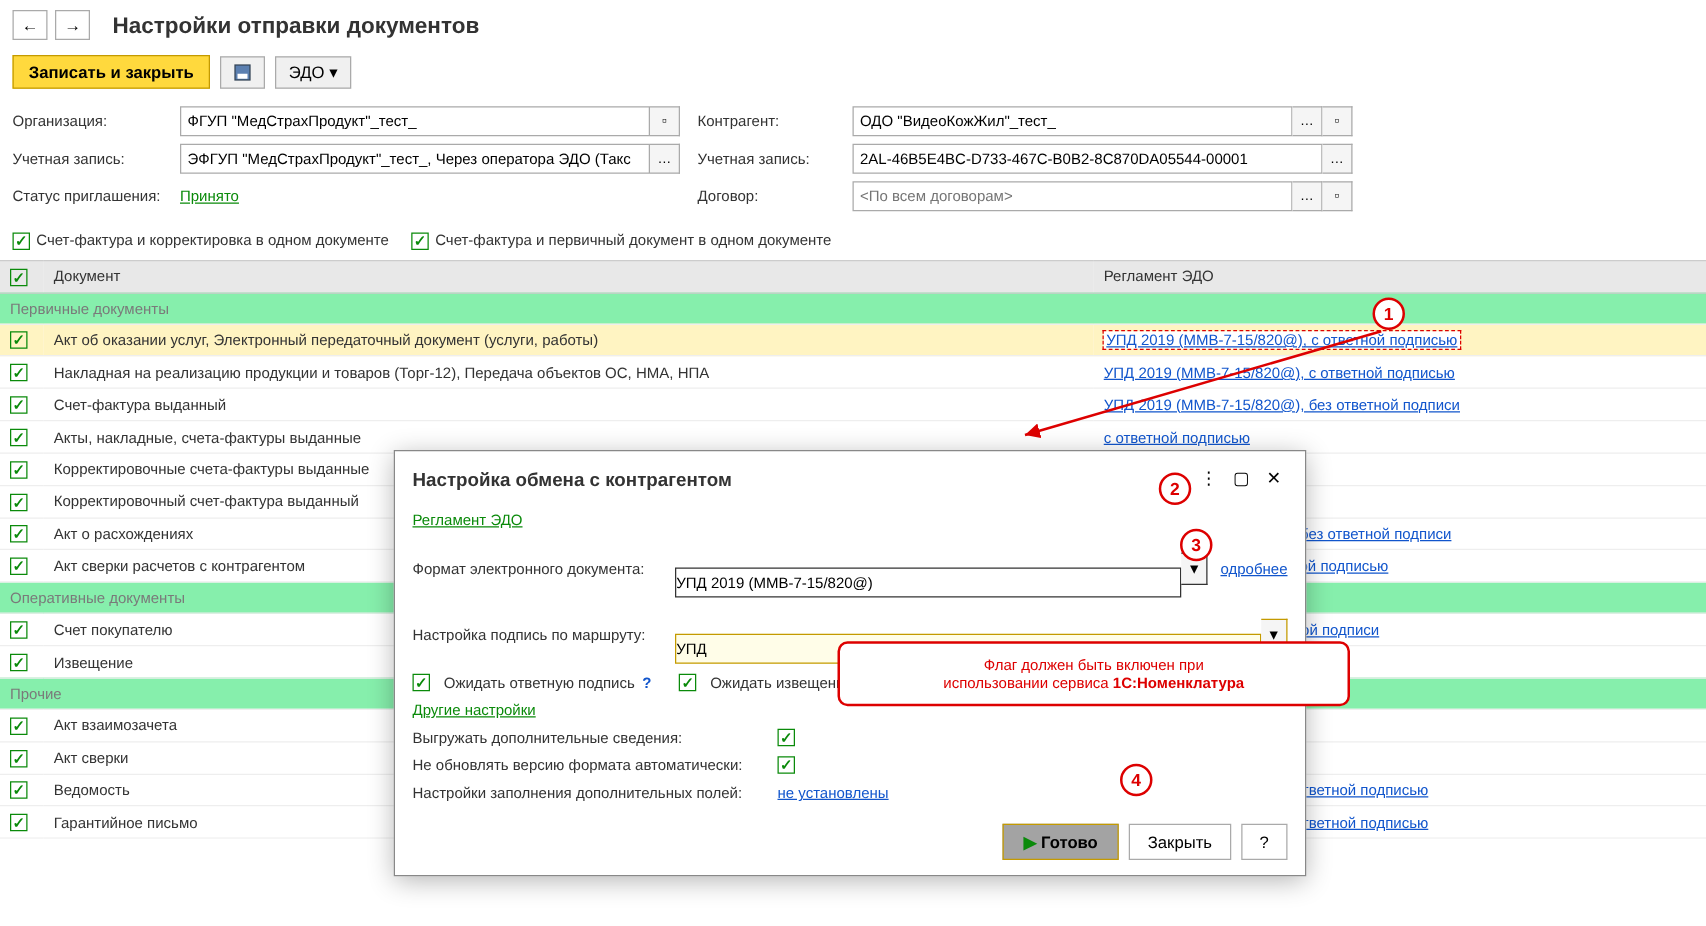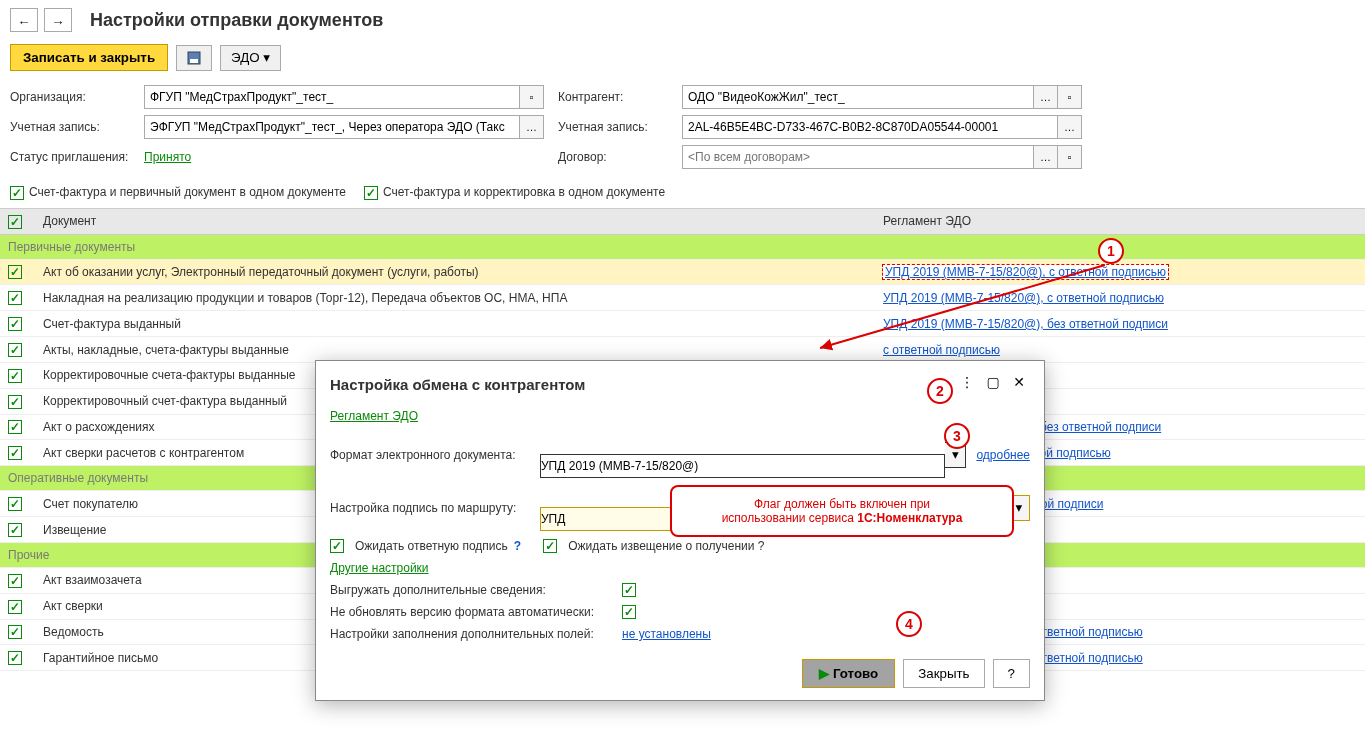--- a/index.html
+++ b/index.html
@@ -18,21 +18,21 @@
 .input-group .btn-sq { width: 24px; height: 24px; border: 1px solid #aaa; border-left: none; background: #f5f5f5; cursor: pointer; font-size: 11px; }
 .link-green { color: #0a8a0a; text-decoration: underline; cursor: pointer; }
 .link-blue { color: #1155cc; text-decoration: underline; cursor: pointer; }
 .checks-row { padding: 6px 10px 8px; display: flex; gap: 18px; align-items: center; }
 .chk { width: 14px; height: 14px; border: 1px solid #0a8a0a; display: inline-flex; align-items: center; justify-content: center; vertical-align: middle; margin-right: 5px; cursor: pointer;}
 .chk.checked::after { content: "✓"; color: #0a8a0a; font-weight: bold; font-size: 12px; line-height: 1; }
 .table { width: 100%; border-collapse: collapse; }
 .table th { text-align: left; background: #e8e8e8; border-top: 1px solid #ccc; border-bottom: 1px solid #ccc; padding: 5px 8px; font-weight: normal; font-size: 12px; }
 .table th:first-child { width: 30px; text-align: center; }
 .table th:nth-child(2) { width: 840px; }
-.group-row td { background: #bef264; color: #7a7a7a; padding: 5px 8px; border-bottom: 1px solid #eee; font-size: 12px; }
+.group-row td { background: #86efac; color: #7a7a7a; padding: 5px 8px; border-bottom: 1px solid #eee; font-size: 12px; }
 .data-row td { padding: 5px 8px; border-bottom: 1px solid #eee; }
 .data-row td:first-child { text-align: center; width: 30px; }
 .row-sel td { background: #fff4c2; }
 .row-sel .link-blue { color: #1155cc; background: #fff; outline: 1px dashed #d00; padding: 0 2px; }
 svg.arrow { position: absolute; pointer-events: none; }
 .callout-badge { position: absolute; width: 26px; height: 26px; border: 2px solid #d00; border-radius: 50%; background: #fff; color: #d00; font-weight: bold; display: flex; align-items: center; justify-content: center; font-size: 14px; z-index: 50; }
 .modal { position: absolute; top: 360px; left: 315px; width: 730px; background: #fff; border: 1px solid #888; box-shadow: 0 4px 20px rgba(0,0,0,0.3); z-index: 30; }
 .modal-title { display: flex; align-items: flex-end; padding: 10px 14px 6px; }
 .modal-title h2 { font-size: 15px; font-weight: bold; flex: 1; }
 .win-btn { width: 22px; height: 22px; background: none; border: none; font-size: 14px; cursor: pointer; margin-left: 4px; }
@@ -100,22 +100,22 @@
   <span class="link-green">Принято</span>
   <span class="form-label">Договор:</span>
   <div class="input-group">
       <input class="placeholder" placeholder="&lt;По всем договорам&gt;" style="">
       <button class="btn-sq">…</button>
       <button class="btn-sq">▫</button>
     </div>
 </div>
 
 <div class="checks-row">
+  <span><span class="chk checked"></span><span>Счет-фактура и корректировка в одном документе</span></span>
   <span><span class="chk checked"></span><span>Счет-фактура и первичный документ в одном документе</span></span>
-  <span><span class="chk checked"></span><span>Счет-фактура и корректировка в одном документе</span></span>
 </div>
 
 <table class="table">
   <thead>
       <tr>
     <th><span class="chk checked"></span></th>
     <th>Документ</th>
     <th>Регламент ЭДО</th>
   </tr>
     </thead>
@@ -262,21 +262,21 @@
       <span class="link-blue">не установлены</span>
     </div>
     <div class="modal-footer">
       <button class="btn-ready">Готово</button>
       <button class="btn-close">Закрыть</button>
       <button class="btn-close">?</button>
     </div>
   </div>
 </div>
 
-<div class="callout-box" style="top:485px; left:670px; width:344px">
+<div class="callout-box" style="top:513px; left:670px; width:410px">
   <div>Флаг должен быть включен при</div>
   <div><span>использовании сервиса </span><b>1С:Номенклатура</b></div>
 </div>
 <svg class="arrow" style="top:528px; left:638px" width="40" height="20">
   <defs>
       <marker id="ah2" markerWidth="8" markerHeight="8" refX="6" refY="3" orient="auto">
         <path d="M0,0 L6,3 L0,6 Z" fill="#d00"></path>
       </marker>
     </defs>
   <line x1="38" y1="8" x2="4" y2="8" stroke="#d00" stroke-width="2" marker-end="url(#ah2)"></line>

